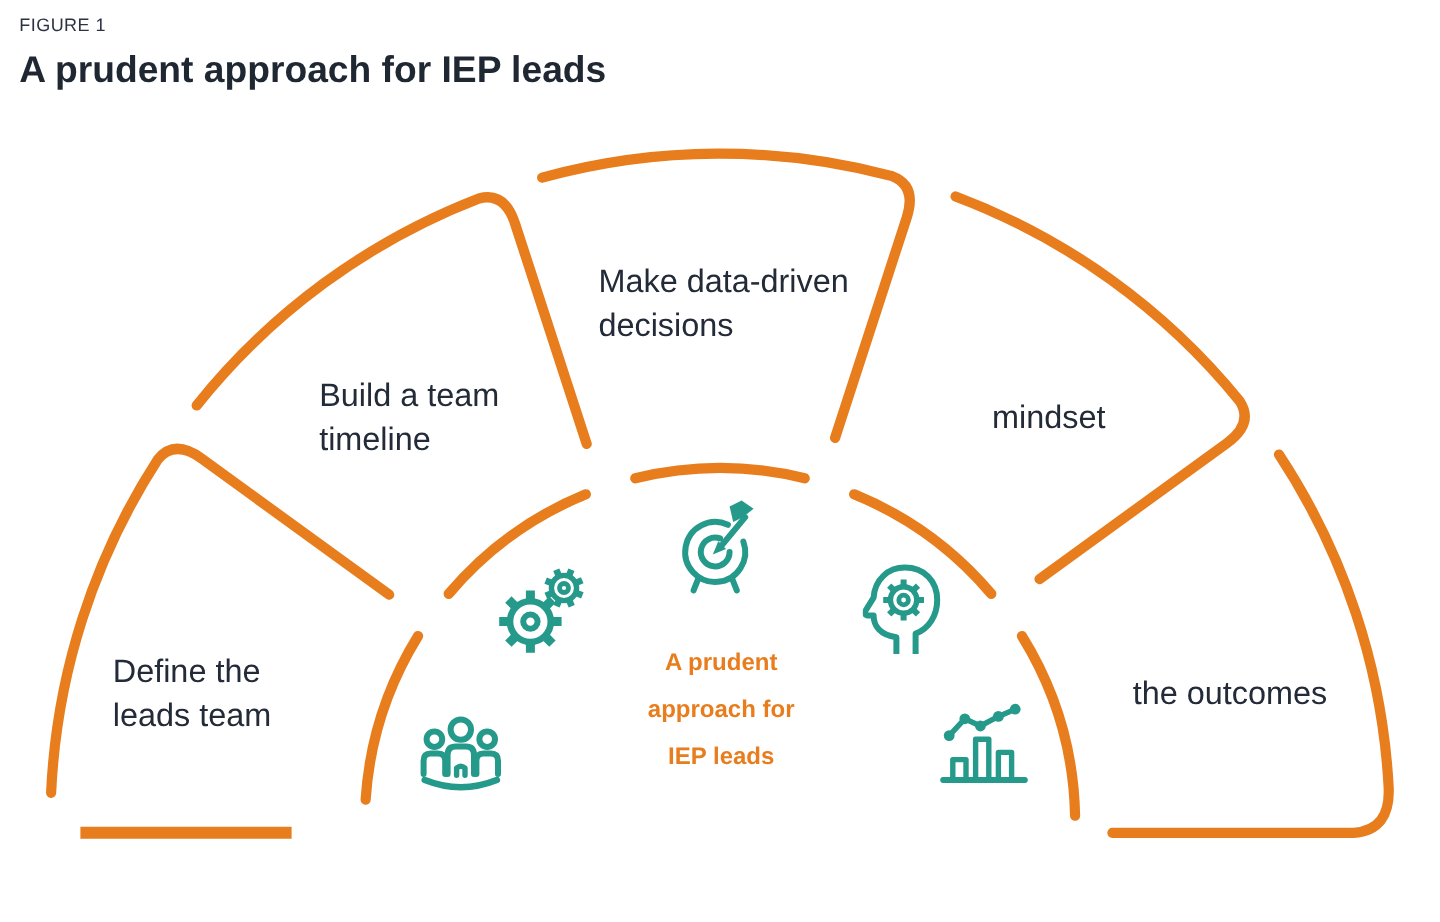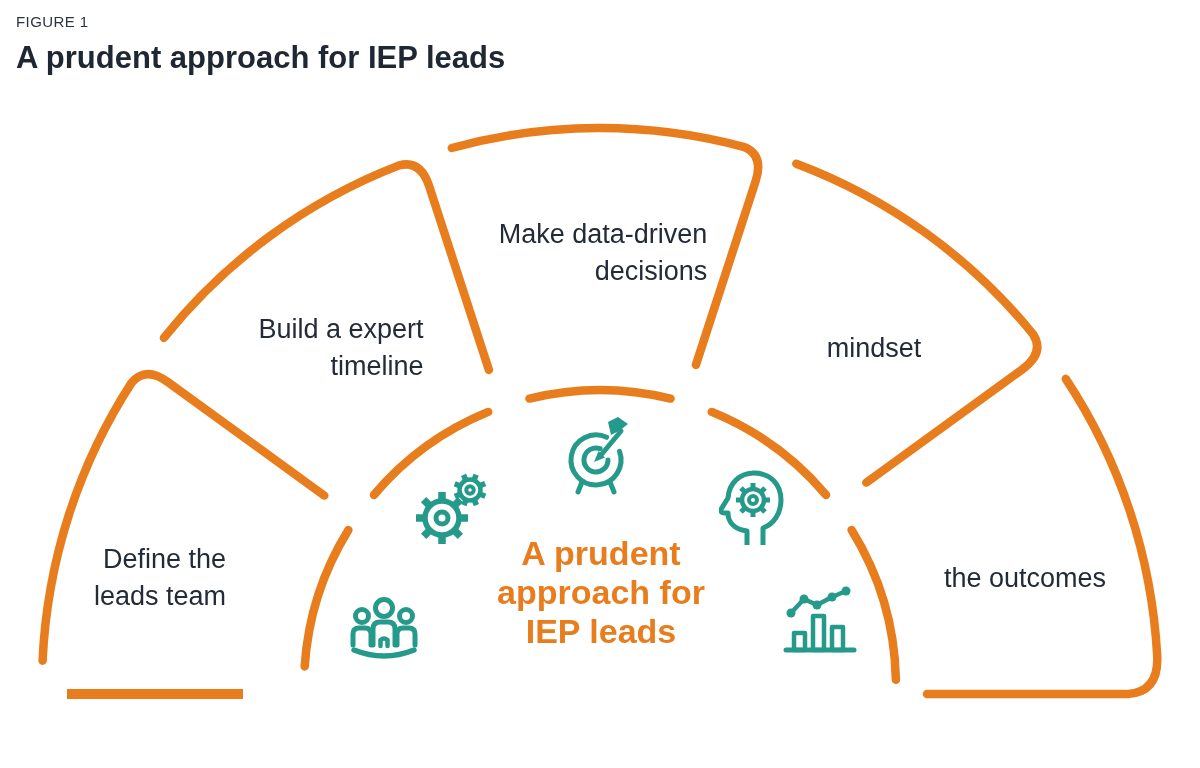--- a/index.html
+++ b/index.html
@@ -4,25 +4,25 @@
 <style>
   :root{ --orange:#e87d1e; --teal:#259a8b; --ink:#232b38; --paper:#ffffff; }
   html,body{margin:0;padding:0;background:var(--paper);}
   body{width:1200px;height:768px;overflow:hidden;font-family:"Liberation Sans",sans-serif;}
   .stage{position:relative;width:1200px;height:744px;background:var(--paper);}
   .eyebrow{position:absolute;left:16px;top:13px;font-size:15px;letter-spacing:.4px;color:#2b3342;}
   .title{position:absolute;left:16px;top:40px;font-size:31px;font-weight:bold;color:#1f2733;}
   svg.fan{position:absolute;left:0;top:0;}
   .fan path{fill:none;stroke:var(--orange);stroke-width:8.5;stroke-linecap:round;}
   .fan path.bar{stroke-width:10;stroke-linecap:butt;}
-  .label{position:absolute;transform:translate(-50%,-50%);text-align:right;
+  .label{position:absolute;transform:translate(-50%,-50%);text-align:left;
          color:var(--ink);font-size:27px;line-height:37px;white-space:nowrap;}
   .label span{display:block;}
   .center-label{position:absolute;transform:translate(-50%,-50%);text-align:center;
-         color:var(--orange);font-size:34px;font-weight:bold;line-height:39px;white-space:nowrap;}
+         color:var(--orange);font-size:20px;font-weight:bold;line-height:39px;white-space:nowrap;}
   .center-label span{display:block;}
   .icon{position:absolute;}
   .icon .st{stroke:var(--teal);fill:none;stroke-linecap:round;stroke-linejoin:round;}
   .icon .stw{stroke:var(--teal);fill:#fff;stroke-linecap:round;stroke-linejoin:round;}
   .icon .teeth{stroke:var(--teal);fill:none;stroke-linecap:butt;}
   .icon .solid{fill:var(--teal);stroke:none;}
 </style>
 </head>
 <body>
 
@@ -43,21 +43,21 @@
     <path d="M529.4,398.6 A296,296 0 0 1 670.6,398.6"></path>
     <path d="M711.8,411.9 A296,296 0 0 1 826.1,494.9"></path>
     <path d="M851.6,530.0 A296,296 0 0 1 895.9,679.8"></path>
   </svg>
 
   <div class="label" style="left:160px;top:578px;">
     <span>Define the</span>
     <span>leads team</span>
   </div>
   <div class="label" style="left:341px;top:348px;">
-    <span>Build a expert</span>
+    <span>Build a team</span>
     <span>timeline</span>
   </div>
   <div class="label" style="left:603px;top:253px;">
     <span>Make data-driven</span>
     <span>decisions</span>
   </div>
   <div class="label" style="left:874px;top:348px;">
     <span>mindset</span>
   </div>
   <div class="label" style="left:1025px;top:578px;">

